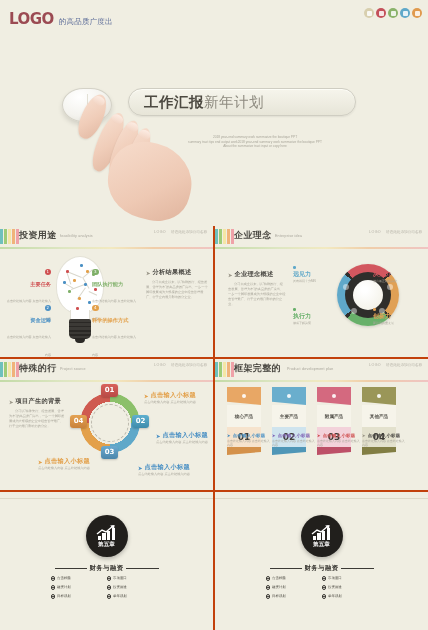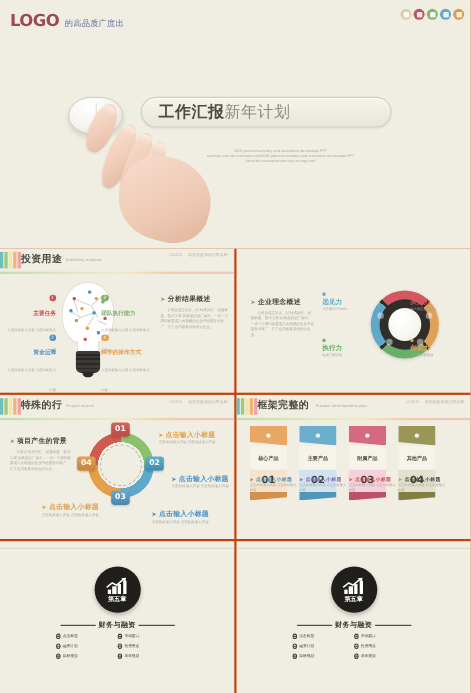--- a/index.html
+++ b/index.html
@@ -441,20 +441,35 @@
       <div style="position:absolute;left:146px;top:42px;width:62px;">
         <div class="sub-h" style="color:#4a4843;">
           <span class="chev">➤</span>
           <span>分析结果概述</span>
         </div>
         <div class="body-txt" style="margin-top:3px;text-indent:6px;">公司自成立以来，以“特殊的行、经营发展、管理为本”的高品质的广度出、一步一个脚印发展成为大规模的企业中经营管理最广、行于企内最具影响的公企业。</div>
       </div>
     </div>
 
     <div class="slide r1c2">
+      <div class="s-head">
+        <span class="stripes">
+          <span class="st1"></span>
+            <span class="st2"></span>
+            <span class="st3"></span>
+            <span class="st4"></span>
+            <span class="st5"></span>
+        </span>
+        <span class="s-title">企业理念</span>
+        <span class="s-title-en" style="left:60px;">Enterprise idea</span>
+        <span class="s-logo">
+          <b>LOGO</b><span class="co">请在此处添加公司名称</span>
+        </span>
+        <span class="head-rule"></span>
+      </div>
 
       <div style="position:absolute;left:13px;top:44px;width:58px;">
         <div class="sub-h" style="color:#4a4843;">
           <span class="chev">➤</span>
           <span>企业理念概述</span>
         </div>
         <div class="body-txt" style="margin-top:3px;text-indent:6px;">公司自成立以来，以“特殊的行、经营发展、管理为本”的高品质的广度出、一步一个脚印发展成为大规模的企业中经营管理最广、行于企内最具影响的公企业。</div>
       </div>
 
       <div class="donut">

